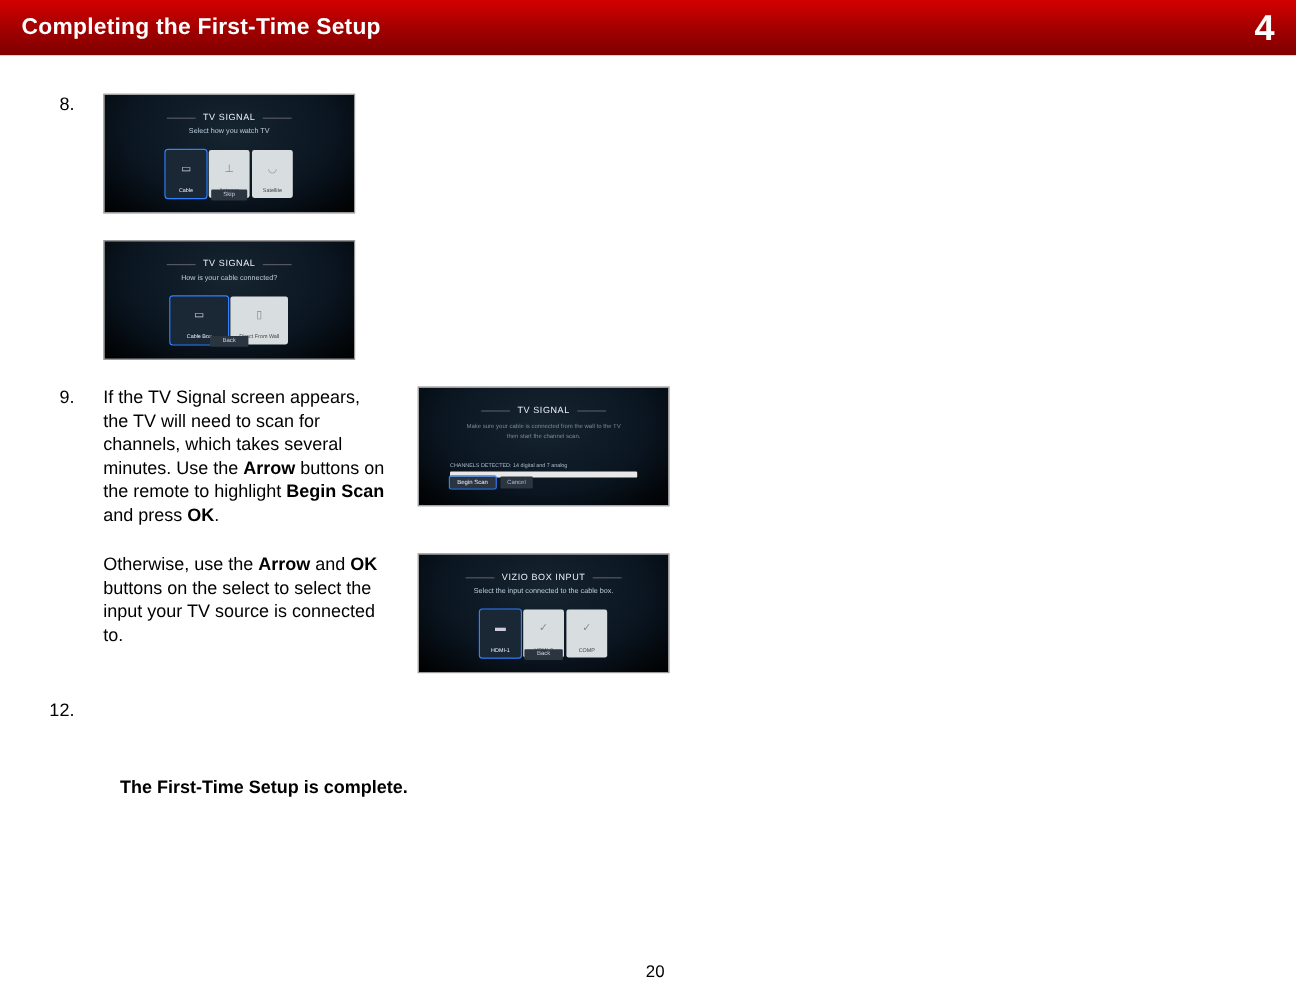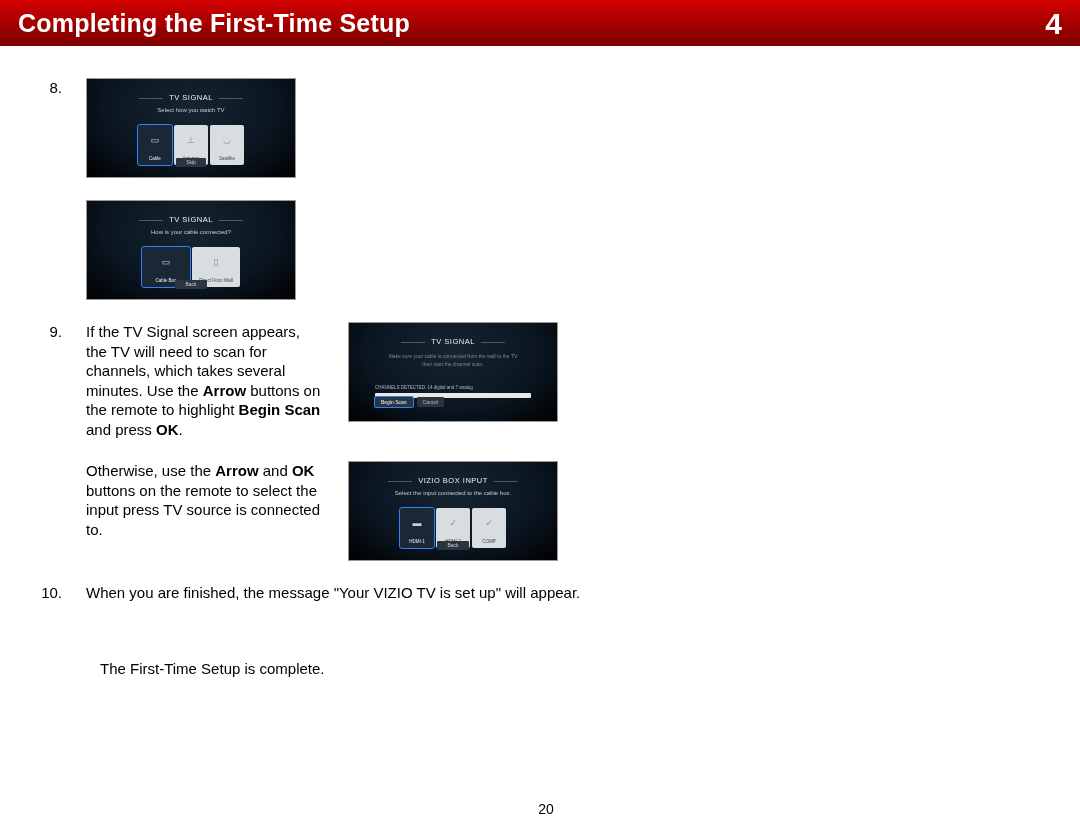--- a/index.html
+++ b/index.html
@@ -28,21 +28,21 @@
     height: 46px;
     background: linear-gradient(to bottom, var(--header-red-2) 0%, var(--header-red-1) 55%, var(--header-red-3) 100%);
     color: #fff;
     display: flex;
     align-items: center;
     justify-content: space-between;
     padding: 0 18px;
     font-weight: 600;
   }
   .header .title {
-    font-size: 25px;
+    font-size: 19px;
     letter-spacing: 0.2px;
   }
   .header .chapnum {
     font-size: 30px;
     font-weight: 700;
   }
   .content {
     padding: 32px 40px 0 40px;
   }
   .row {
@@ -196,23 +196,23 @@
 
   .tile .check {
     color: #3a3;
   }
 
   .step10 {
     margin-top: 12px;
     padding-left: 0;
   }
   .final {
-    margin-top: 56px;
+    margin-top: 44px;
     padding-left: 60px;
-    font-weight: 400;
+    font-weight: 700;
   }
   .pagenum {
     position: absolute;
     bottom: 16px;
     left: 12px; right: 0;
     text-align: center;
     font-size: 14px;
   }
   b { font-weight: 700; }
 </style>
@@ -284,21 +284,21 @@
       <div class="scan-buttons">
         <span class="sb primary">Begin Scan</span>
         <span class="sb sec">Cancel</span>
       </div>
     </div>
   </div>
 
   <div class="row">
     <div class="step-num"></div>
     <div class="step-text">
-      <span>Otherwise, use the </span><b>Arrow</b><span> and </span><b>OK</b><span> buttons on the remote to select the input press TV source is connected to.</span>
+      <span>Otherwise, use the </span><b>Arrow</b><span> and </span><b>OK</b><span> buttons on the select to select the input your TV source is connected to.</span>
     </div>
     <div class="screen">
       <div class="s-title">VIZIO BOX INPUT</div>
       <div class="s-sub">Select the input connected to the cable box.</div>
       <div class="tiles">
         <div class="tile sel">
             <span class="ico">▬</span>
             <span>HDMI-1</span>
           </div>
         <div class="tile">
@@ -308,21 +308,20 @@
         <div class="tile">
             <span class="ico check">✓</span>
             <span>COMP</span>
           </div>
       </div>
       <div class="skip"><span class="btn">Back</span></div>
     </div>
   </div>
 
   <div class="row step10">
-    <div class="step-num">10.</div>
-    <div class="step-text" style="width:520px">When you are finished, the message "Your VIZIO TV is set up" will appear.</div>
+    <div class="step-num">12.</div>
   </div>
 
   <div class="final">The First-Time Setup is complete.</div>
 
 </div>
 
 <div class="pagenum">20</div>
 
 </body></html>

